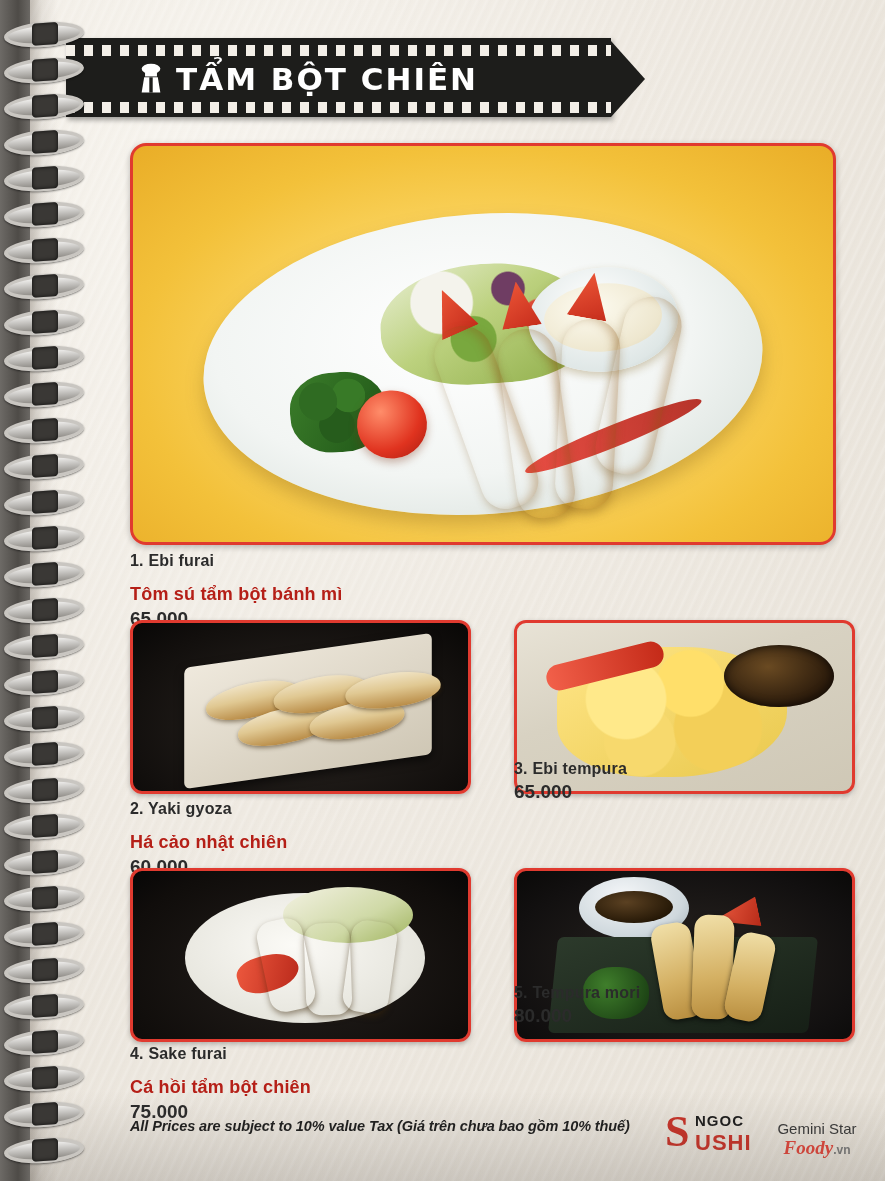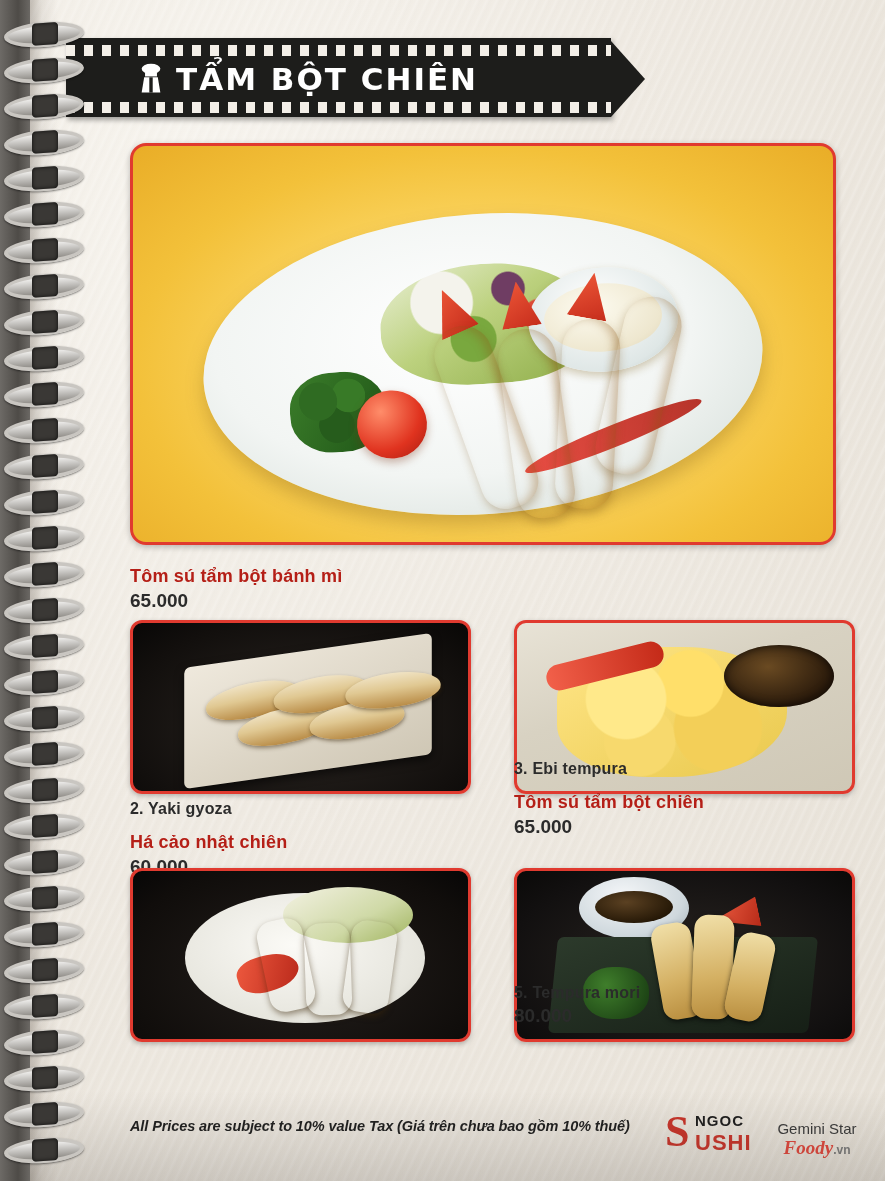--- a/index.html
+++ b/index.html
@@ -532,20 +532,21 @@
         <div class="shrimp-tail t3"></div>
         <div class="shrimp s1"></div>
         <div class="shrimp s2"></div>
         <div class="shrimp s3"></div>
         <div class="shrimp s4"></div>
       </div>
     </div>
 
 
     <div class="caption" style="left:112px; top:552px;">
+      <div class="cap-num">1. Ebi furai</div>
       <div class="cap-vn">Tôm sú tẩm bột bánh mì</div>
       <div class="cap-price">65.000</div>
     </div>
 
     <div class="thumb t-gyoza">
       <div class="gyoza-plate"></div>
       <div class="gz g1"></div>
       <div class="gz g2"></div>
       <div class="gz g3"></div>
       <div class="gz g4"></div>
@@ -559,21 +560,20 @@
     </div>
 
     <div class="caption" style="left:112px; top:800px;">
       <div class="cap-num">2. Yaki gyoza</div>
       <div class="cap-vn">Há cảo nhật chiên</div>
       <div class="cap-price">60.000</div>
     </div>
 
     <div class="caption" style="left:496px; top:760px;">
       <div class="cap-num">3. Ebi tempura</div>
-      <div class="cap-vn">Tôm sú tẩm bột chiên</div>
       <div class="cap-price">65.000</div>
     </div>
 
     <div class="thumb t-sake">
       <div class="sk-plate"></div>
       <div class="sk-salad"></div>
       <div class="sk-pepper"></div>
       <div class="sk-piece p1"></div>
       <div class="sk-piece p2"></div>
       <div class="sk-piece p3"></div>
@@ -582,20 +582,25 @@
     <div class="thumb t-mori">
       <div class="mori-bowl"></div>
       <div class="mori-tray"></div>
       <div class="mori-broccoli"></div>
       <div class="mori-shrimp-tail"></div>
       <div class="mori-piece m1"></div>
       <div class="mori-piece m2"></div>
       <div class="mori-piece m3"></div>
     </div>
 
+    <div class="caption" style="left:112px; top:1045px;">
+      <div class="cap-num">4. Sake furai</div>
+      <div class="cap-vn">Cá hồi tẩm bột chiên</div>
+      <div class="cap-price">75.000</div>
+    </div>
 
     <div class="caption" style="left:496px; top:984px;">
       <div class="cap-num">5. Tempura mori</div>
       <div class="cap-price">80.000</div>
     </div>
 
     <div class="footer-line">All Prices are subject to 10% value Tax (Giá trên chưa bao gồm 10% thuế)</div>
 
     <div class="logo-sushi">
       <div class="logo-s">S</div>

